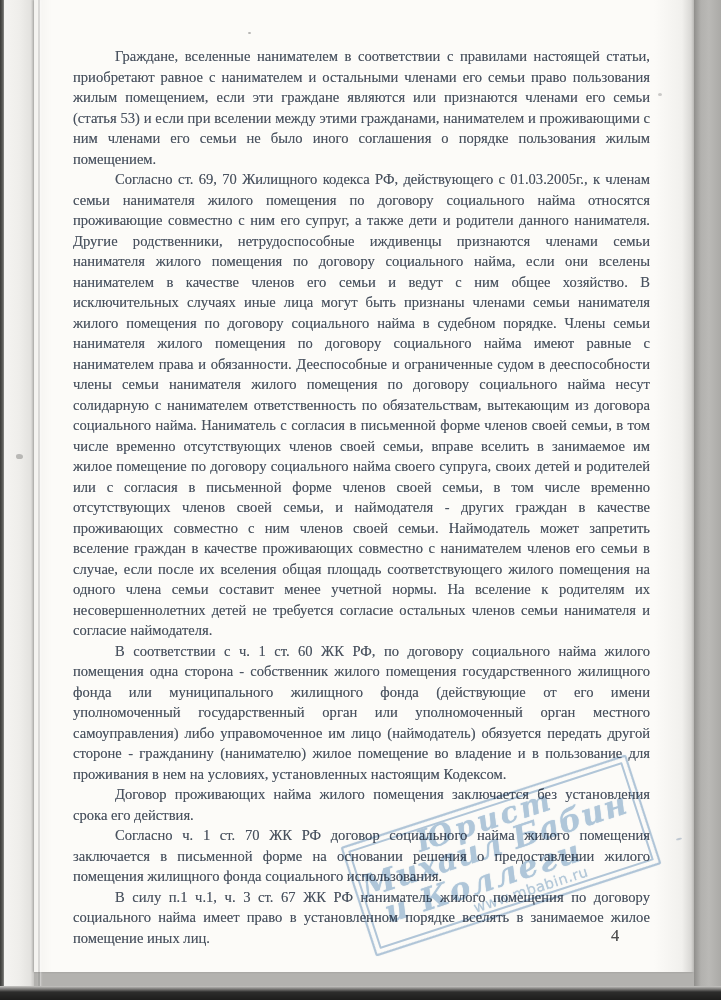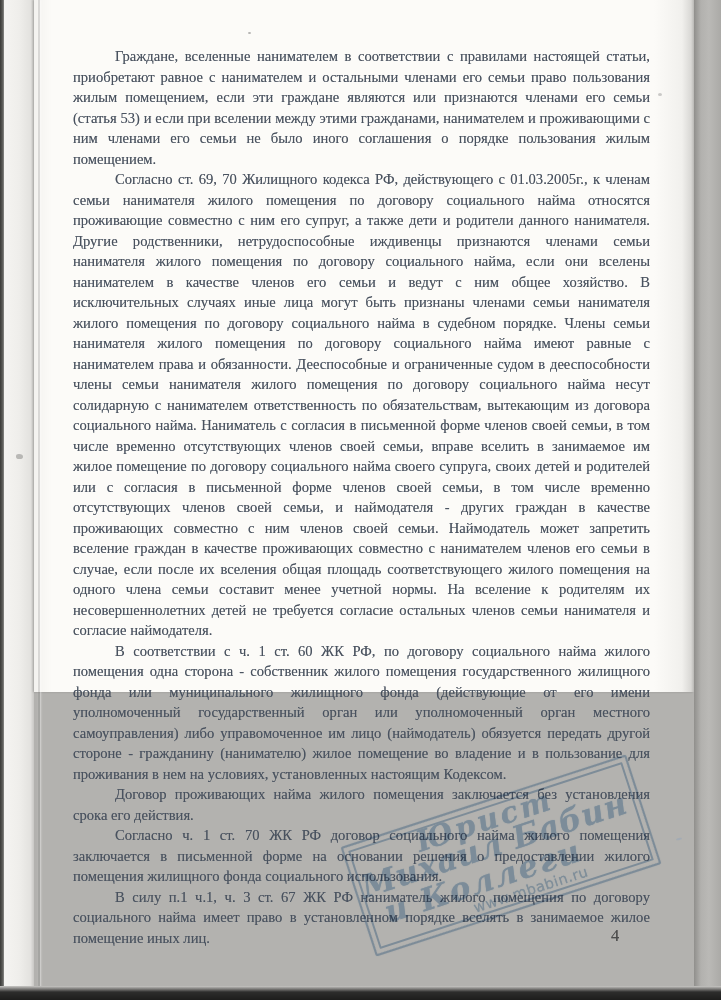--- a/index.html
+++ b/index.html
@@ -14,21 +14,21 @@
   
   .strip-left-dark{
     position:absolute;left:0;top:0;width:4px;height:1000px;
     background:linear-gradient(90deg,#393937 0,#5a5a57 60%,#8a8a87 100%);
   }
   .underpage{
     position:absolute;left:4px;top:0;width:30px;height:988px;
     background:linear-gradient(90deg,#f5f4f1 0,#efeeeb 50%,#e3e2df 88%,#c8c7c4 100%);
   }
   .page{
-    position:absolute;left:34px;top:0;width:660px;height:692px;
+    position:absolute;left:34px;top:0;width:660px;height:972px;
     background:linear-gradient(90deg,#f3f2ef 0,#fcfbf8 18px,#fcfbf8 620px,#f1f0ed 648px,#d9d8d5 657px,#b9b8b5 660px);
     box-shadow:-1px 0 2px rgba(0,0,0,.18);
   }
   .crease{
     position:absolute;left:4px;top:0;width:2px;height:988px;
     background:rgba(120,120,118,.22);
     box-shadow:1px 0 2px rgba(255,255,255,.5);
   }
   .strip-right{
     position:absolute;left:694px;top:0;width:27px;height:988px;

